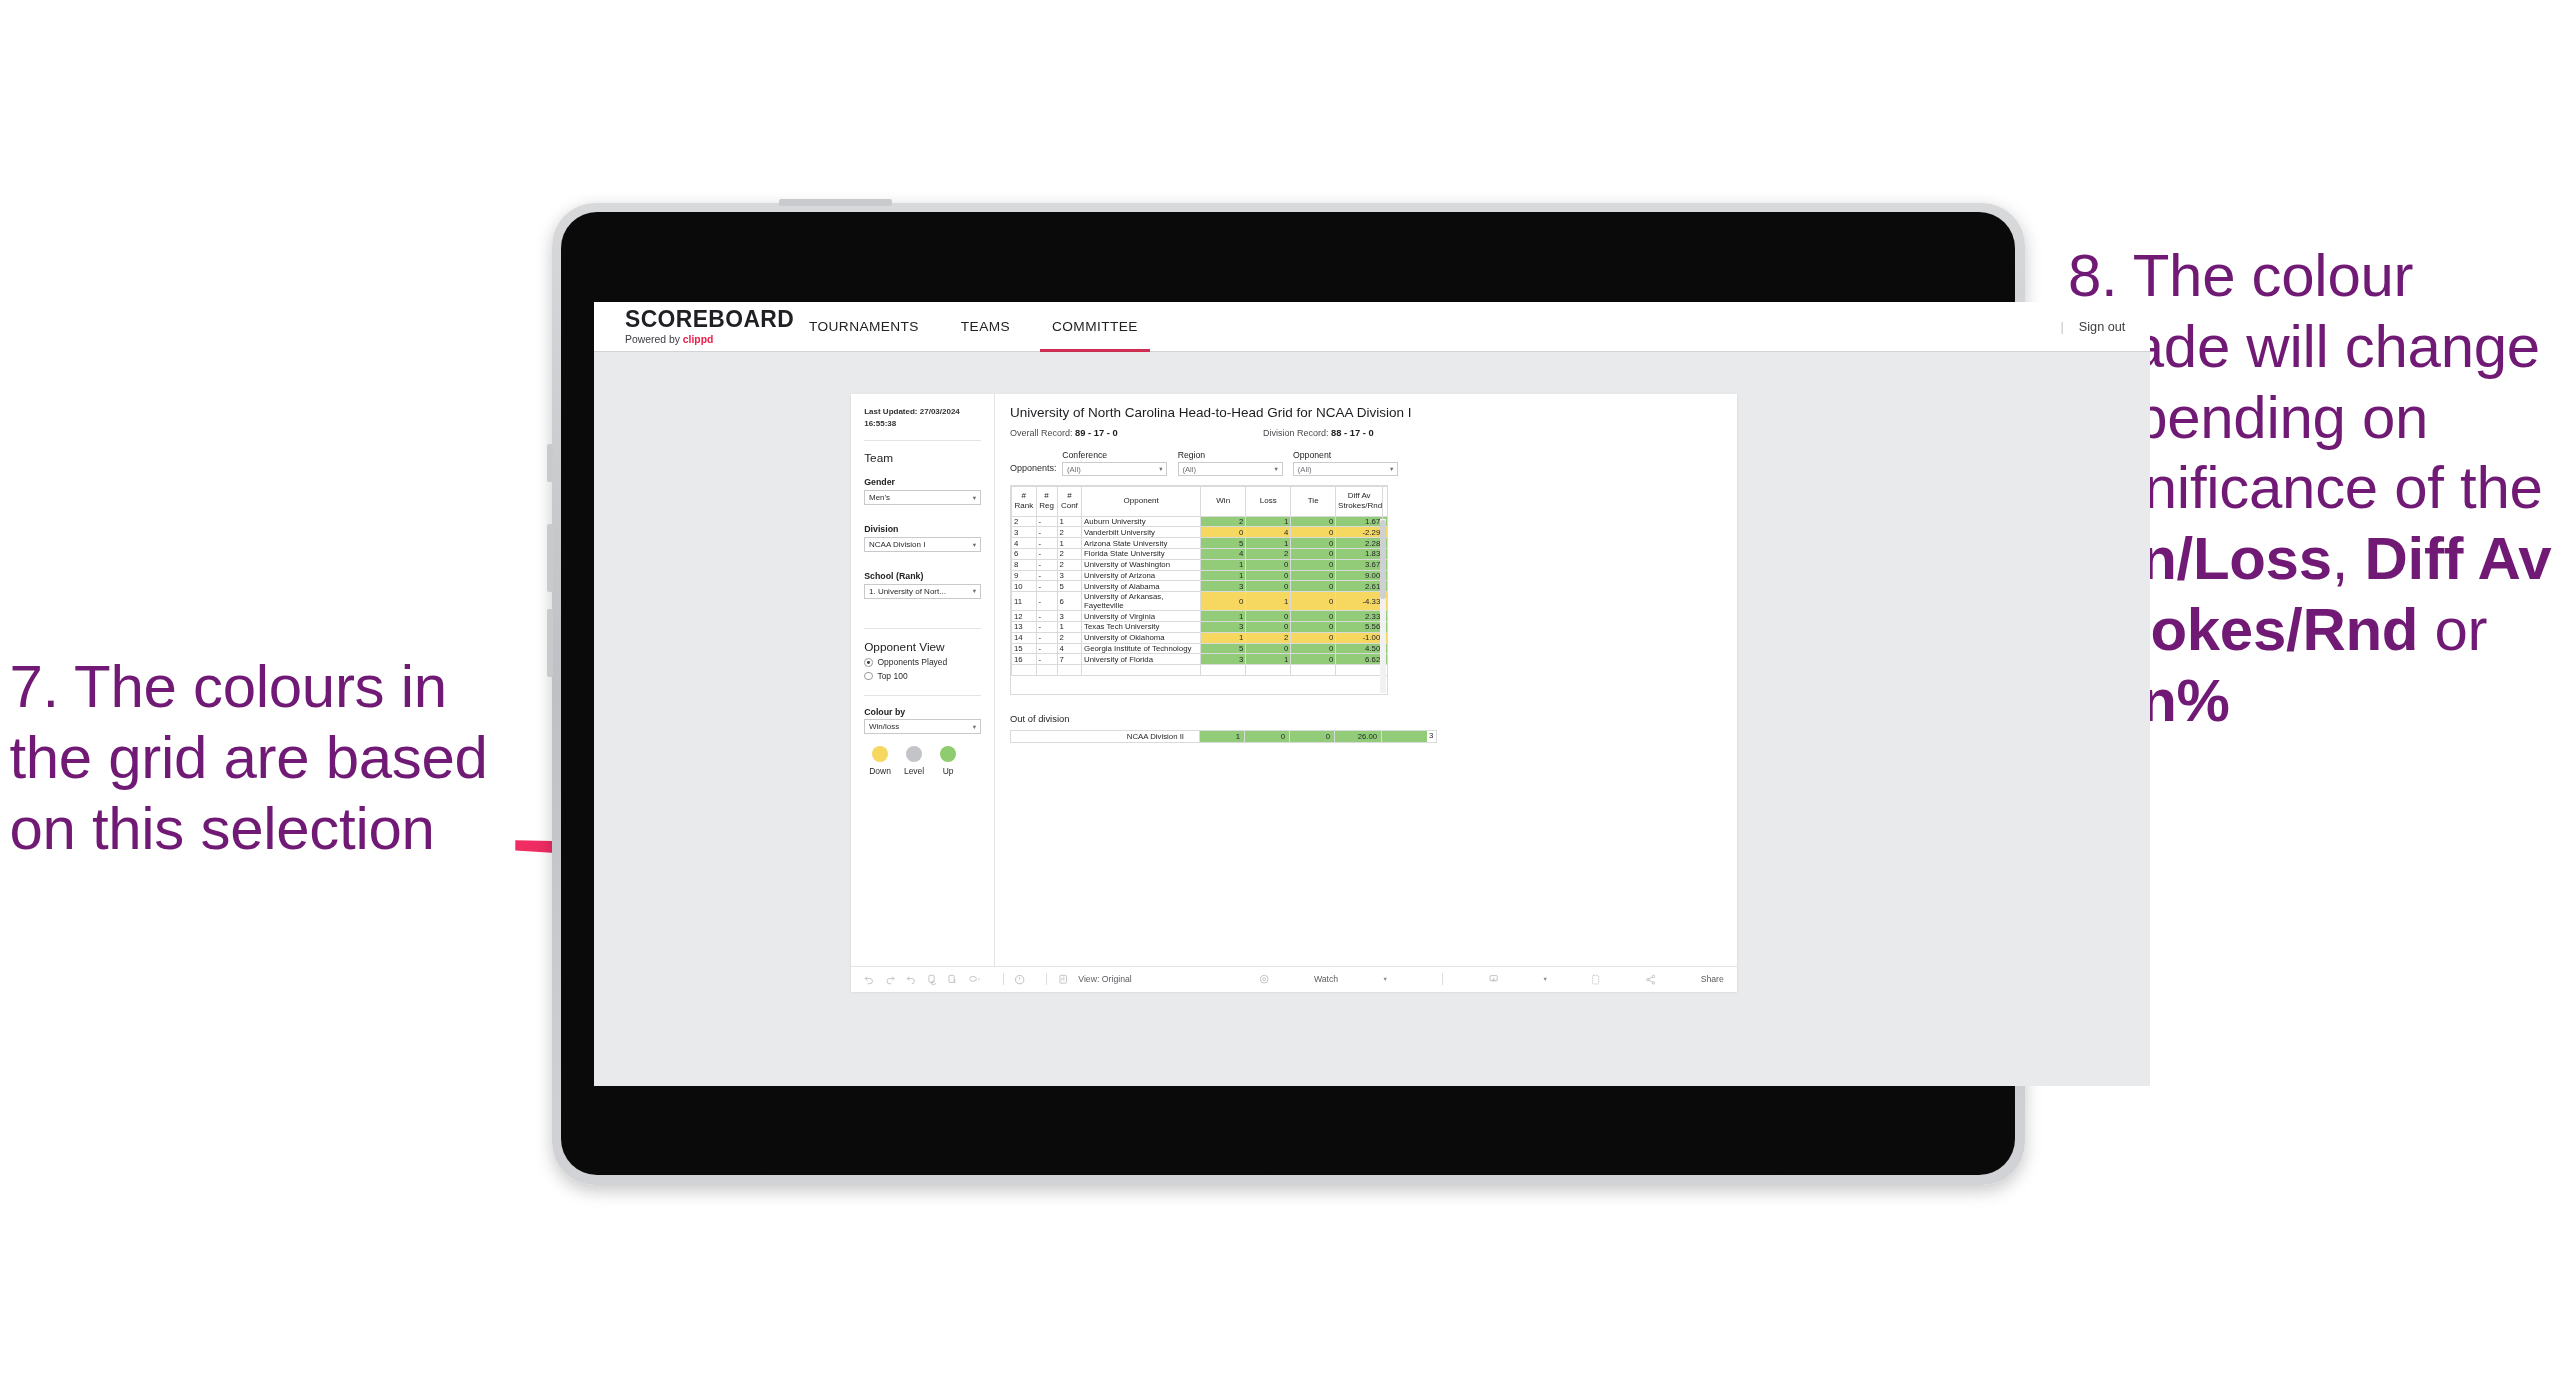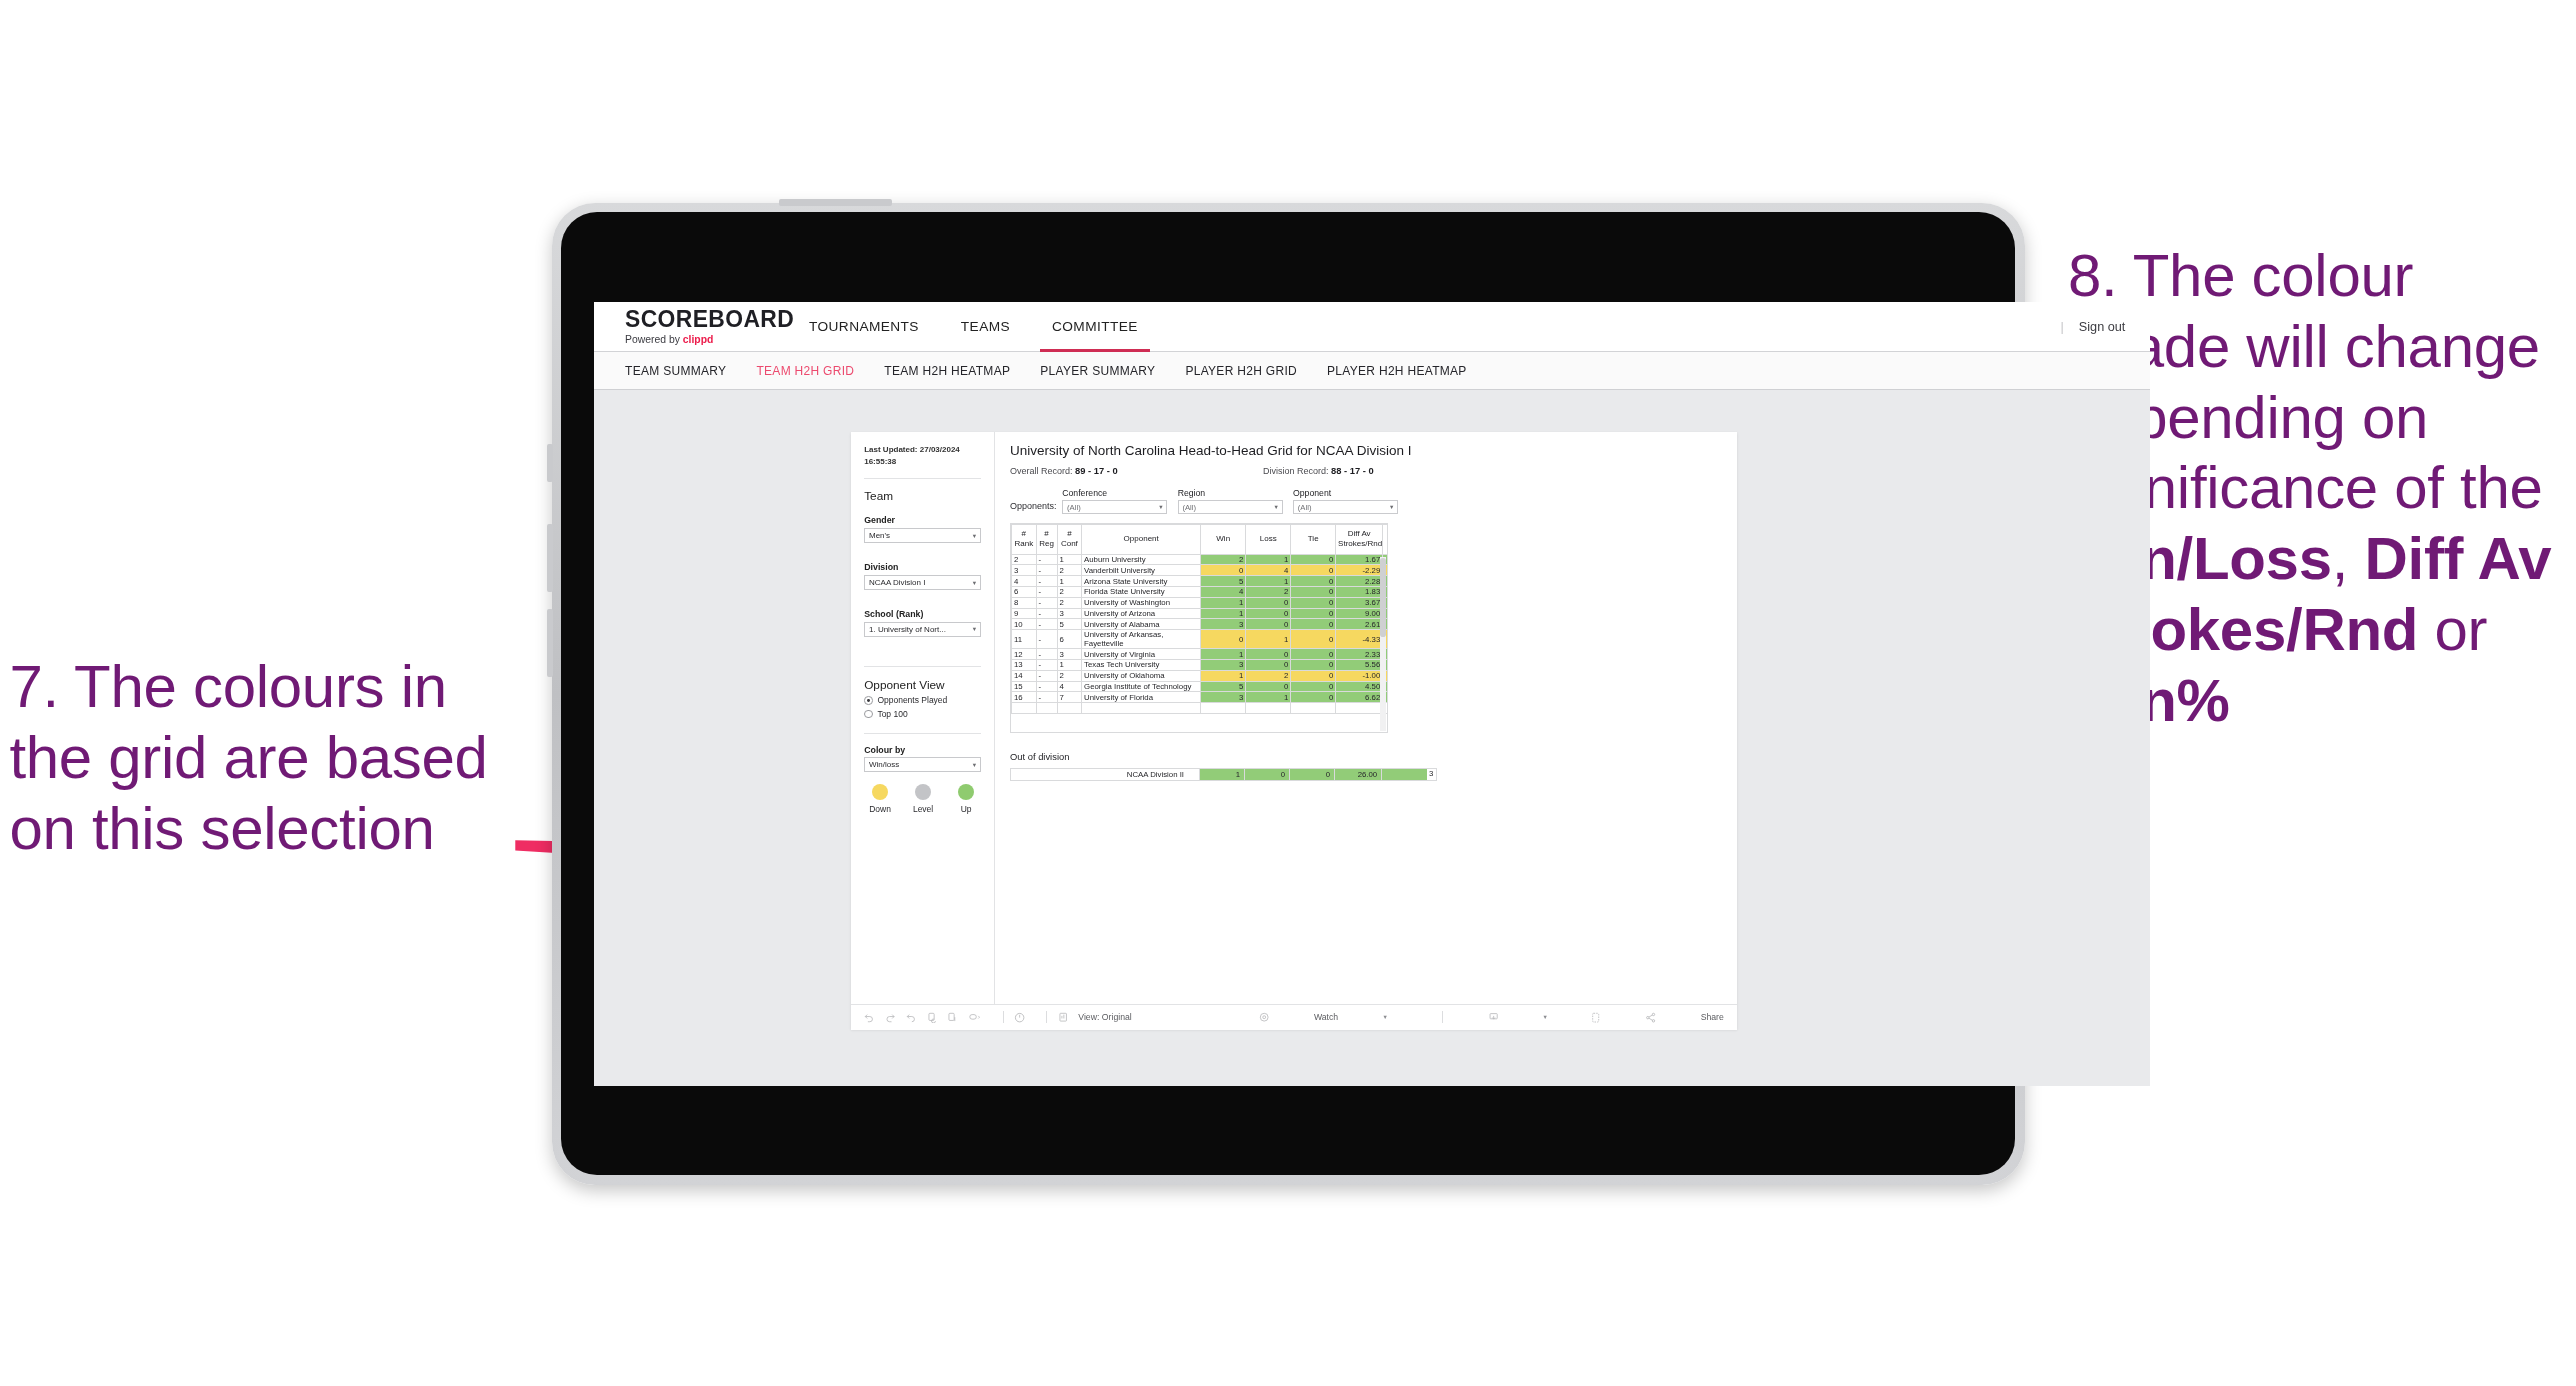--- a/index.html
+++ b/index.html
@@ -137,21 +137,21 @@
     width: 8.5px; height: 8.5px; border-radius: 50%;
     border: 0.9px solid #9a9b9f; background: #fff;
     margin-right: 4.7px; position: relative; flex: none;
   }
   .radio.on::after {
     content:""; position:absolute; left:1.9px; top:1.9px;
     width:2.8px; height:2.8px; border-radius:50%; background:#3a3a3e;
   }
   .radio-lbl { font-size: 8.5px; color: #2a2a2e; }
 
-  .legend { display: flex; gap: 15px; margin-top: 11.3px; padding-left: 1.9px; }
+  .legend { display: flex; gap: 6px; margin-top: 11.3px; padding-left: 1.9px; }
   .lg { text-align: center; width: 28px; }
   .dot { width: 16px; height: 16px; border-radius: 50%; margin: 0 auto 4.7px; }
   .lg-lbl { font-size: 8.5px; color: #2a2a2e; }
 
   
   .main { flex: 1; padding: 11.3px 13.2px 0 15px; min-width: 0; display: flex; flex-direction: column;}
   .viz-title { font-size: 13.5px; color: #1d1d21; margin-bottom: 6.6px; }
   .records { display: flex; font-size: 9px; color: #4a4a4f; margin-bottom: 12.3px; }
   .records .r1 { width: 253px; }
   .records b { color: #1d1d21; font-weight: 700; font-size: 9.4px;}
@@ -259,28 +259,20 @@
         <div class="topnav-item">TOURNAMENTS</div>
         <div class="topnav-item">TEAMS</div>
         <div class="topnav-item active">COMMITTEE</div>
       </div>
       <div class="topnav-right">
         <span class="sep">|</span>
         <span>Sign out</span>
       </div>
     </div>
 
-    <div class="subnav">
-      <div class="subnav-item">TEAM SUMMARY</div>
-      <div class="subnav-item active">TEAM H2H GRID</div>
-      <div class="subnav-item">TEAM H2H HEATMAP</div>
-      <div class="subnav-item">PLAYER SUMMARY</div>
-      <div class="subnav-item">PLAYER H2H GRID</div>
-      <div class="subnav-item">PLAYER H2H HEATMAP</div>
-    </div>
 
     <div class="workspace">
       <div class="viz">
         <div class="viz-body">
 
           <div class="side">
             <div class="lastup"><b>Last Updated:</b>
               <b>27/03/2024 16:55:38</b></div>
             <div class="hr"></div>
 

